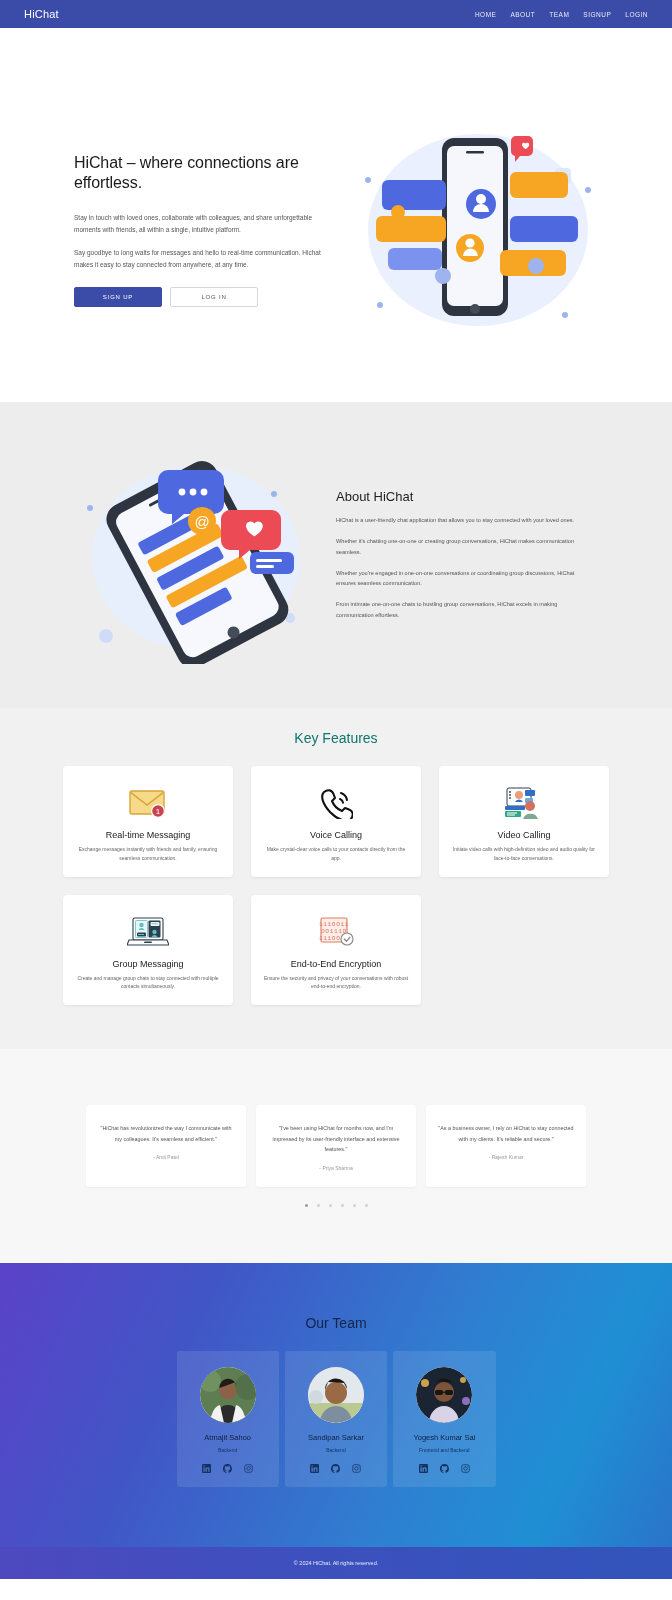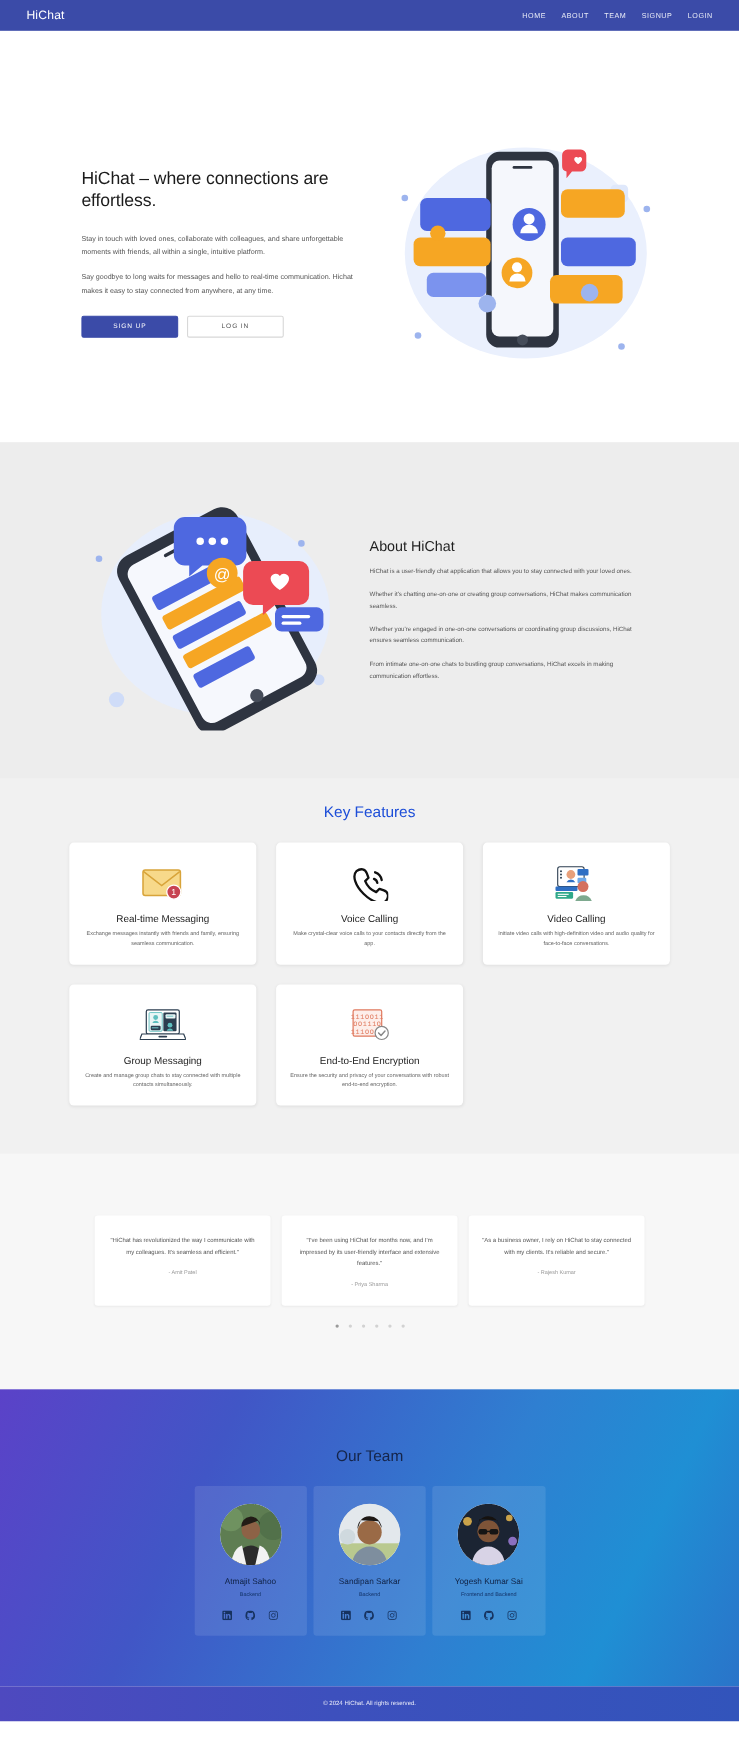--- a/index.html
+++ b/index.html
@@ -42,21 +42,21 @@
 
   
   .about{ background:#ededed; padding:44px 0; display:flex; align-items:center; justify-content:center; gap:26px;}
   .about-img{ width:232px; height:218px; position:relative; }
   .about-text{ width:258px;margin-top:10px; }
   .about-title{ font-size:13px; font-weight:400; color:#1f1f1f; margin-bottom:11px; }
   .about-p{ font-size:5.6px; line-height:1.95; color:#555; margin-bottom:10px; }
 
   
   .features{ background:#f1f1f1; padding:22px 0 44px; }
-  .section-title{ text-align:center; font-size:14px; font-weight:400; color:#1d4ed8; margin-bottom:20px; }
+  .section-title{ text-align:center; font-size:14px; font-weight:400; color:#0f766e; margin-bottom:20px; }
   .feature-grid{
     width:546px; margin:0 auto; display:grid; grid-template-columns:repeat(3,1fr);
     gap:18px;
   }
   .feature-card{
     background:#fff; border-radius:4px; padding:16px 12px 14px;
     box-shadow:0 1px 3px rgba(0,0,0,.07); text-align:center; min-height:98px;
     display:flex; flex-direction:column; align-items:center;
   }
   .feature-icon{ height:42px; display:flex; align-items:center; justify-content:center; margin-bottom:6px; }
@@ -71,21 +71,21 @@
     box-shadow:0 1px 2px rgba(0,0,0,.05); min-height:78px;
   }
   .t-quote{ font-size:5.4px; line-height:1.95; color:#555; }
   .t-author{ font-size:5px; color:#999; margin-top:10px; }
   .t-dots{ display:flex; justify-content:center; gap:9px; margin-top:17px; }
   .t-dot{ width:3px; height:3px; border-radius:50%; background:#d2d2d2; cursor:pointer; }
   .t-dot.active{ background:#9a9a9a; }
 
   
   .team{
-    padding:52px 0 46px;
+    padding:52px 0 60px;
     background:linear-gradient(115deg,#5b42c8 0%,#4156c6 28%,#2f7fd1 62%,#1f8fd4 82%,#2a74c9 100%);
   }
   .team-title{ text-align:center; font-size:14px; font-weight:400; color:#15254a; margin-bottom:20px; }
   .team-grid{ width:319px; margin:0 auto; display:grid; grid-template-columns:repeat(3,1fr); gap:6px; }
   .team-card{
     background:rgba(255,255,255,.10); border-radius:3px; padding:16px 8px 14px; text-align:center;
   }
   .avatar{
     width:56px; height:56px; border-radius:50%; margin:0 auto 10px;
     background:#cfd7e2; overflow:hidden; position:relative;

